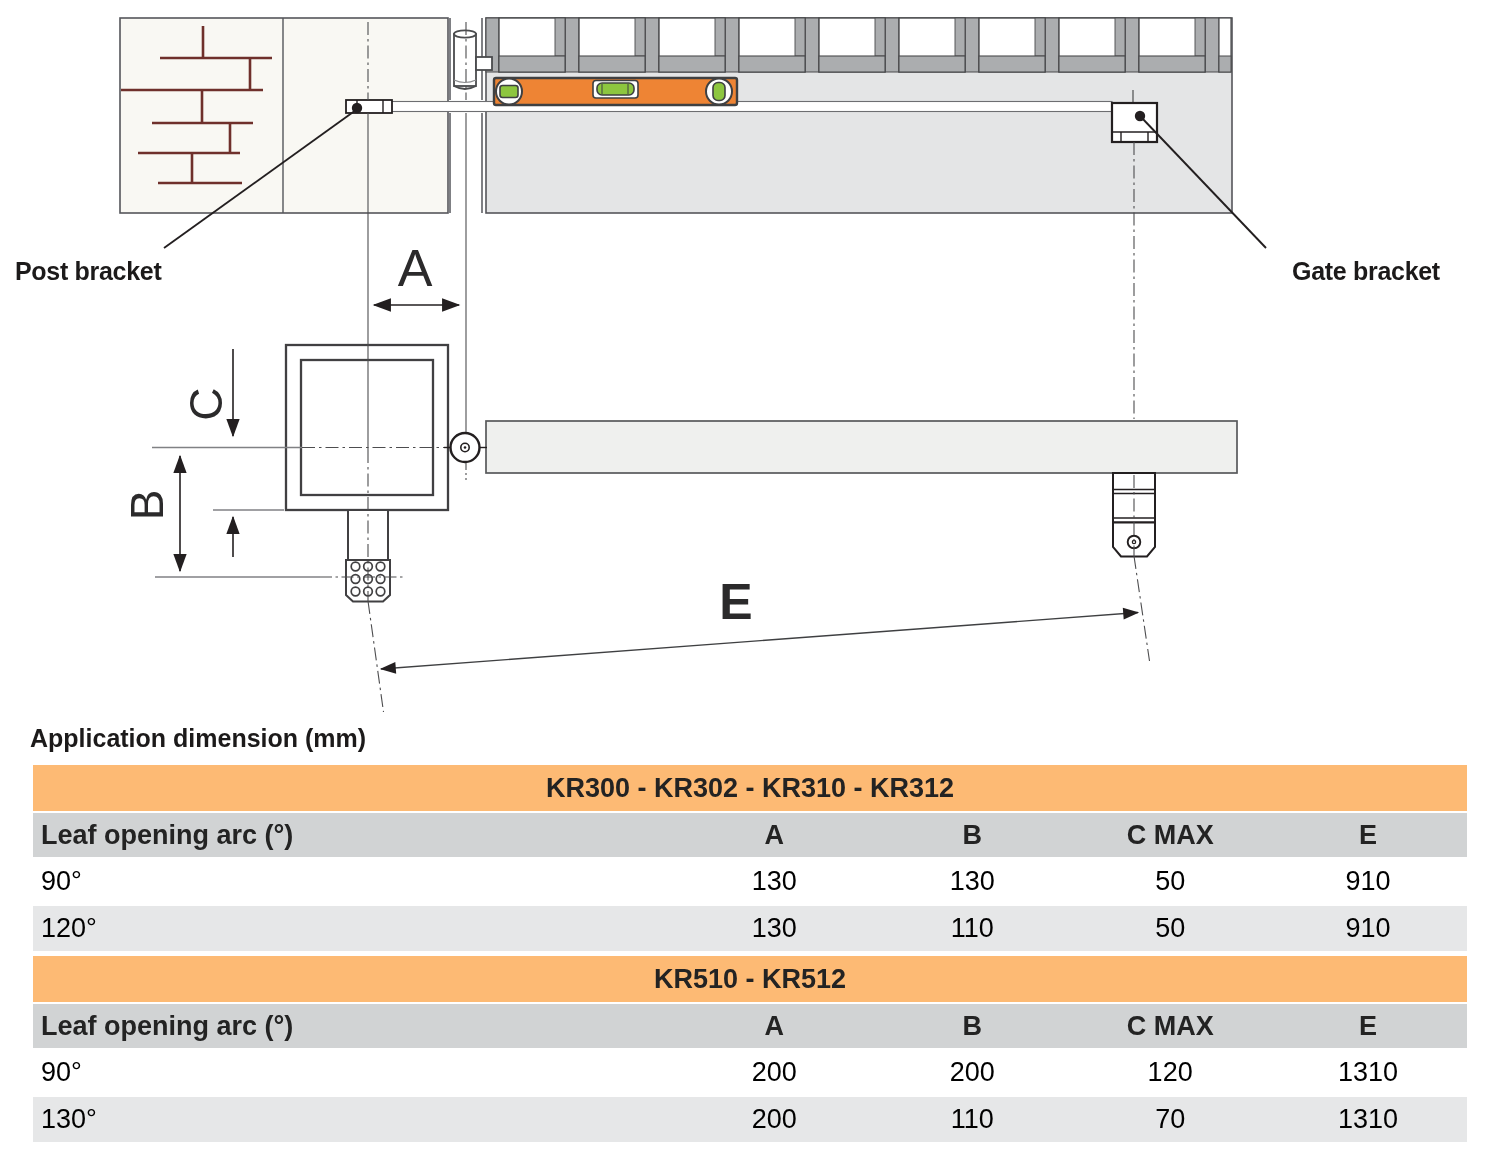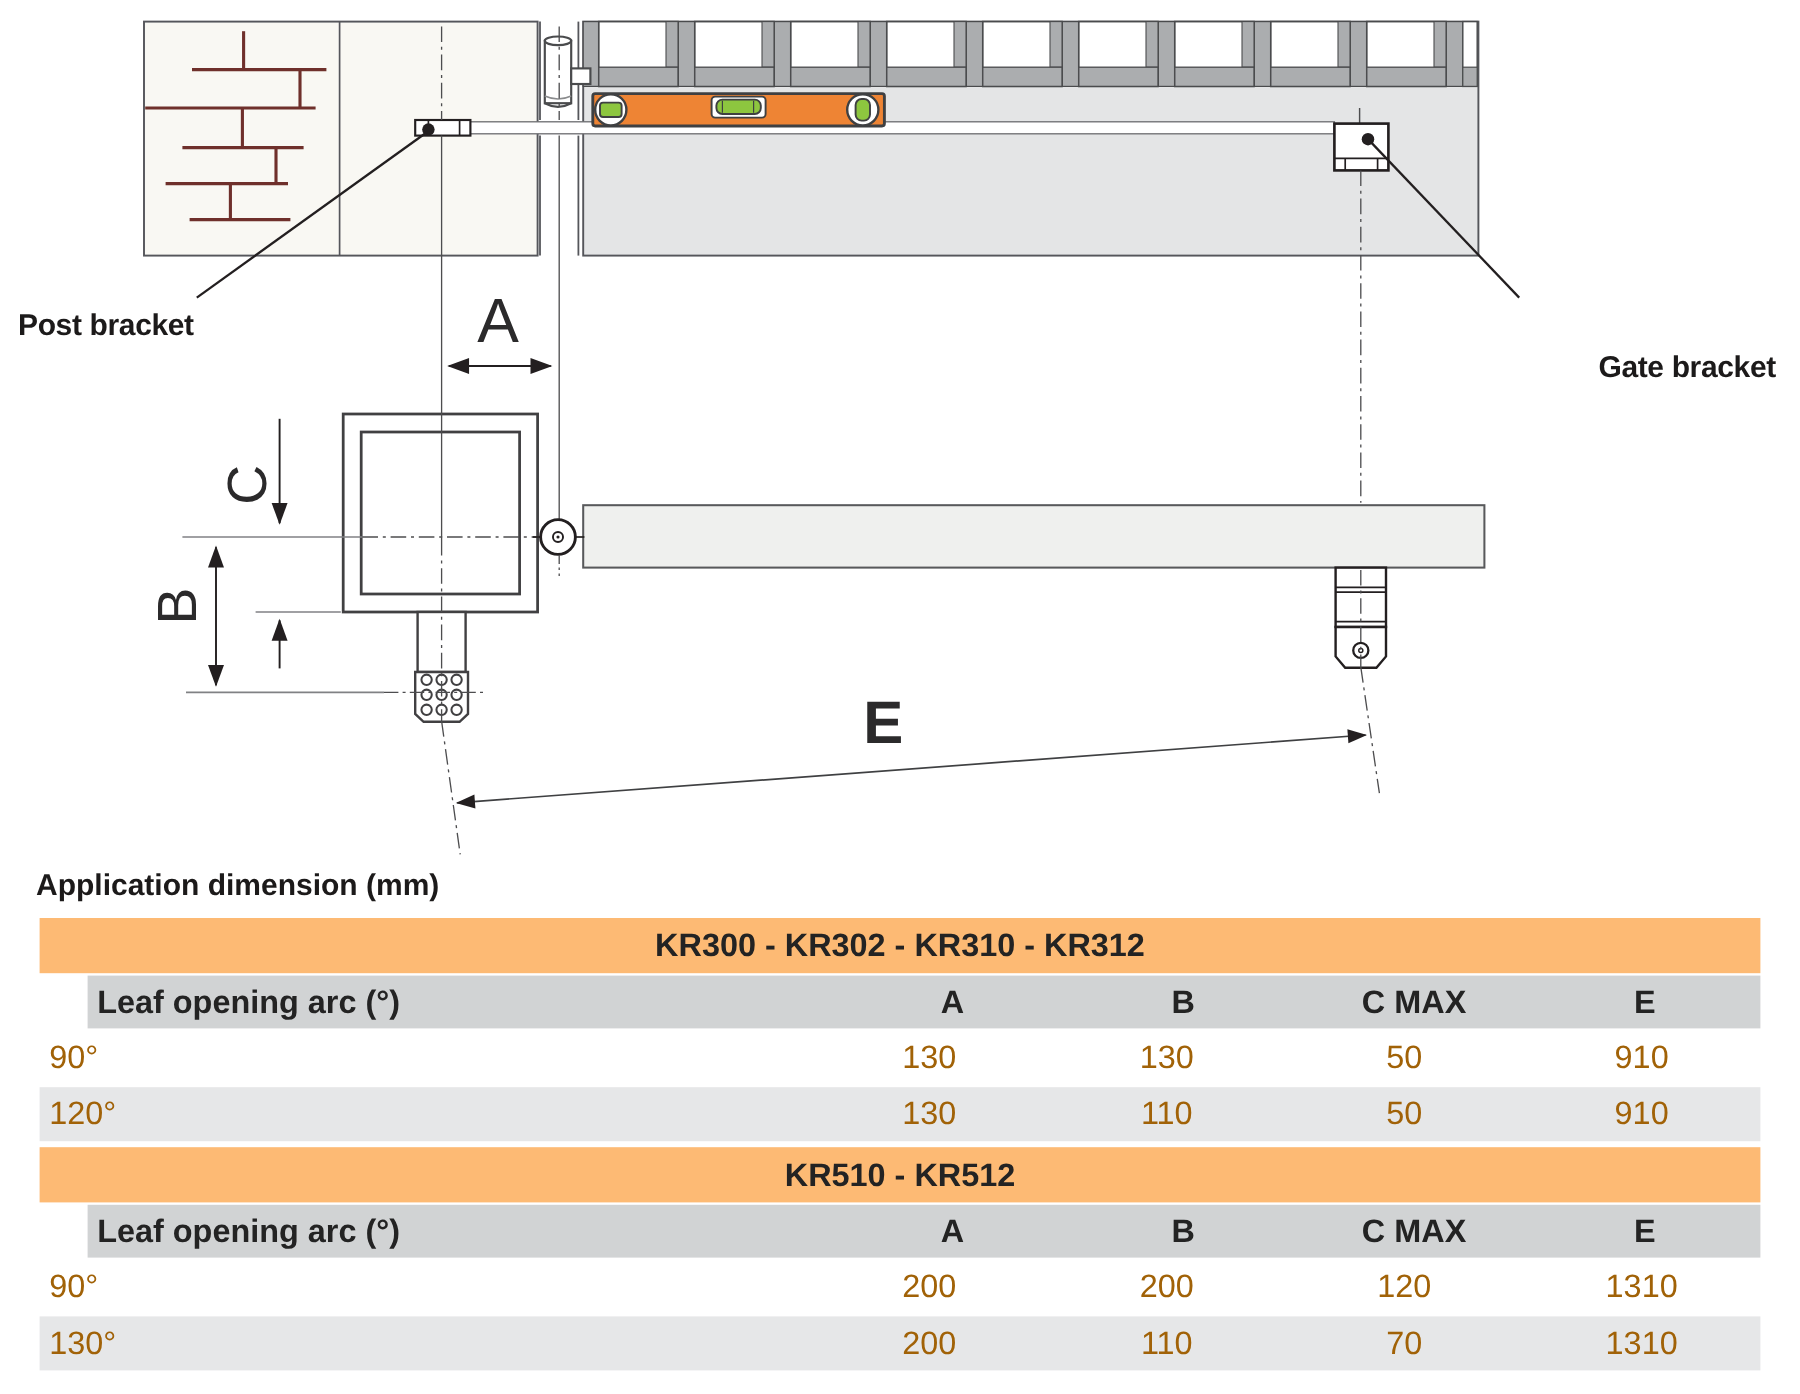--- a/index.html
+++ b/index.html
@@ -12,22 +12,22 @@
   .dlabel{position:absolute;font-weight:700;font-size:25px;letter-spacing:-0.3px;color:#1c1a1a;white-space:nowrap;}
   .dim{position:absolute;font-weight:400;color:#2b2a2b;text-align:center;line-height:1;white-space:nowrap;}
   .dim-a{left:388px;top:242px;width:54px;font-size:52px;}
   .dim-b{left:117px;top:482px;width:60px;font-size:46px;transform:rotate(-90deg);}
   .dim-c{left:176px;top:381px;width:60px;font-size:46px;transform:rotate(-90deg);}
   .dim-e{left:705px;top:577px;width:62px;font-size:50px;font-weight:700;}
   .section-title{position:absolute;left:30px;top:724px;font-size:25px;font-weight:700;color:#1c1a1a;text-align:center;}
   .tables{position:absolute;left:33px;top:765px;width:1434px;}
   .row{display:flex;align-items:center;margin-bottom:2px;}
   .model-row{height:46px;background:#fdba74;justify-content:center;font-weight:700;font-size:27px;color:#232323;}
-  .head-row{height:44px;background:#d1d3d4;font-weight:700;font-size:27px;color:#232323;margin-left:40px;}
-  .data-row{height:45px;font-size:27px;color:#a16207;}
+  .head-row{height:44px;background:#d1d3d4;font-weight:700;font-size:27px;color:#232323;}
+  .data-row{height:45px;font-size:27px;color:#000000;}
   .data-row.odd{background:#ffffff;}
   .data-row.even{background:#e6e7e8;}
   .tbl2-gap{height:3px;}
   .c0{width:44.8%;padding-left:8px;box-sizing:border-box;text-align:left;}
   .cv{width:13.8%;text-align:center;}
 </style>
 </head>
 <body>
 
 <div class="diagram">
@@ -243,21 +243,21 @@
     <line x1="381" y1="669" x2="1138" y2="612.5" stroke="#3f4042" stroke-width="1.4" marker-start="url(#ah)" marker-end="url(#ah)"></line>
   </g>
 
   <g stroke="#231f20" stroke-width="1.9">
     <line x1="356" y1="110" x2="164" y2="248"></line>
     <line x1="1141" y1="117" x2="1266" y2="248"></line>
   </g>
 </svg>
 
   <div class="dlabel" style="left:15px;top:257px;">Post bracket</div>
-  <div class="dlabel" style="left:1332px;top:257px;margin-top:35px;">Gate bracket</div>
+  <div class="dlabel" style="left:1292px;top:257px;">Gate bracket</div>
   <div class="dim dim-a">A</div>
   <div class="dim dim-b">B</div>
   <div class="dim dim-c">C</div>
   <div class="dim dim-e">E</div>
 </div>
 
 <div class="section-title">Application dimension (mm)</div>
 
 <div class="tables">
 

